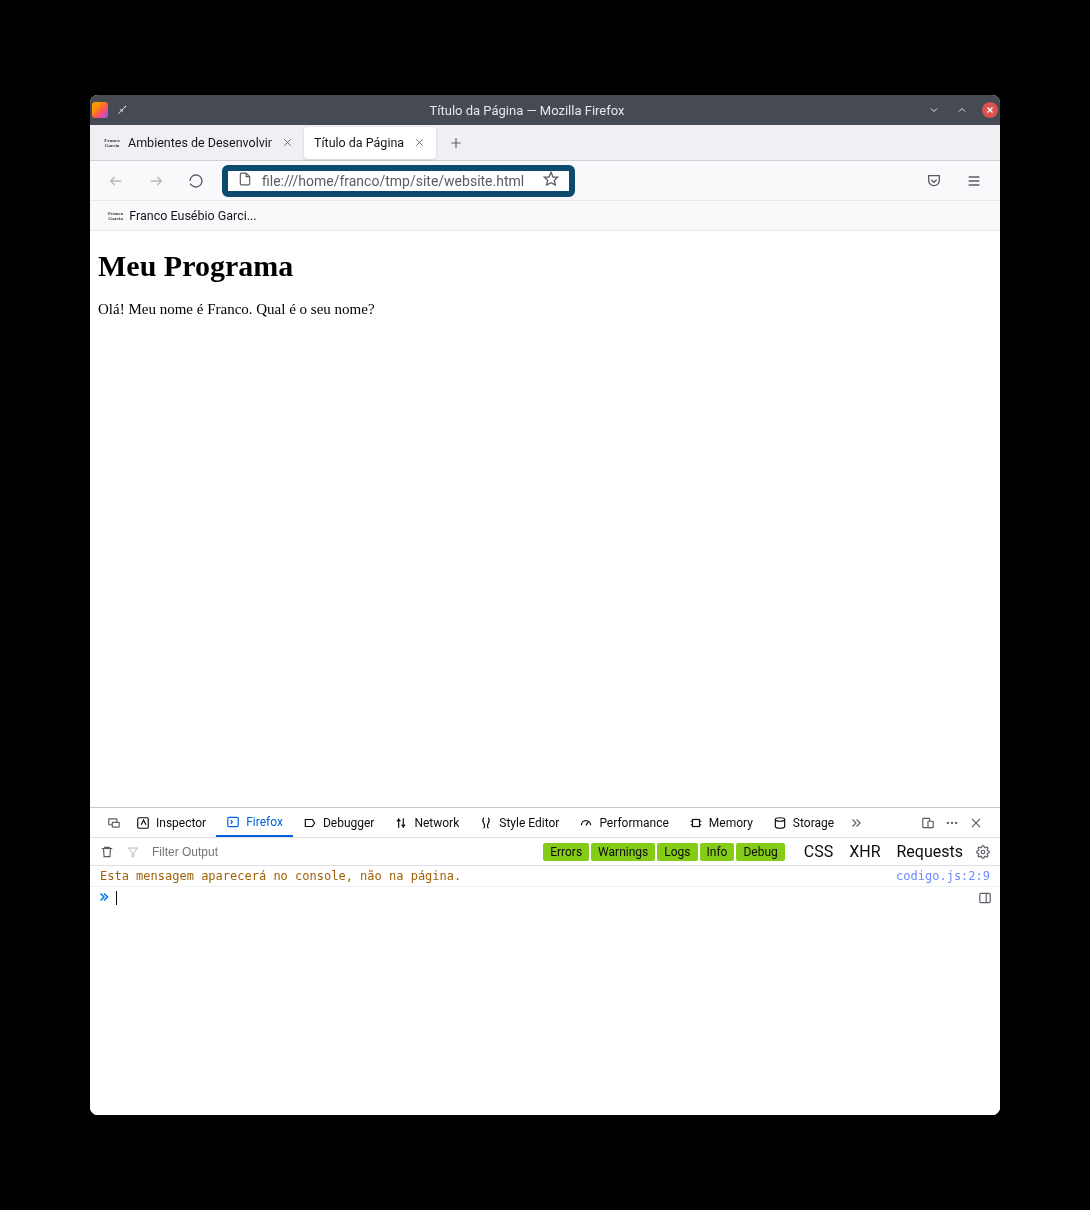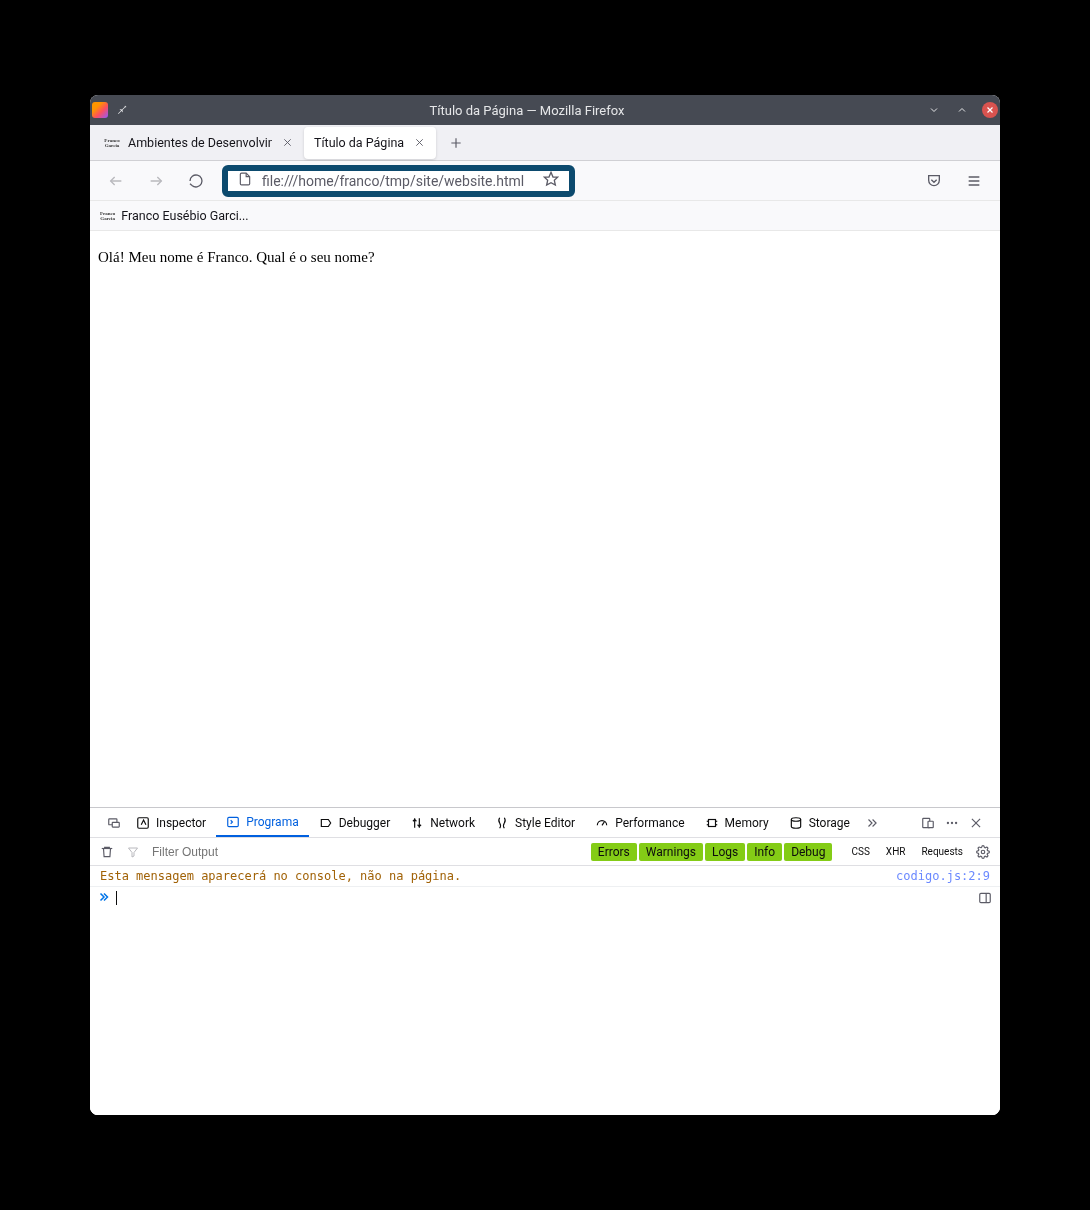--- a/index.html
+++ b/index.html
@@ -83,21 +83,21 @@
 .nav-btn.disabled { color:#b8b8bd; cursor:default; }
 .urlbar {
   flex:1; height:32px; background:#fff; border:6px solid #0c4a6e; border-radius:6px;
   display:flex; align-items:center; padding:0 10px; gap:10px; font-size:14px; color:#5b5b66;
   max-width: 620px; margin: 0 auto;
 }
 .urlbar .url { flex:1; color:#5b5b66; white-space:nowrap; overflow:hidden; }
 
 .bookmarks {
   height: 30px; background:#f9f9fb; border-bottom:1px solid #e8e8e8;
-  display:flex; align-items:center; padding:0 4px; gap:8px; font-size:12.5px; color:#15141a;
+  display:flex; align-items:center; padding:0 12px; gap:8px; font-size:12.5px; color:#15141a;
 }
 .bookmark { display:flex; align-items:center; gap:6px; padding:3px 6px; border-radius:4px; cursor:pointer; }
 
 .page {
   flex: 1 1 auto;
   background:#fff;
   padding: 18px 8px;
   font-family: Georgia, "Times New Roman", serif;
   color: #000;
   overflow:hidden;
@@ -135,21 +135,21 @@
 .ct-filter input {
   border:none; outline:none; font-size:12px; color:#5b5b66; width:100%;
   padding: 3px 4px; background:transparent;
 }
 .ct-spacer { flex:1; }
 .ct-pill {
   padding: 2px 7px; font-size:12px; color:#0c0c0d; cursor:pointer; border-radius:2px;
 }
 .ct-pill.active { background:#84cc16; }
 .ct-right { display:flex; align-items:center; gap:2px; }
-.ct-text { padding: 2px 7px; font-size:10px; color:#0c0c0d; cursor:pointer; }
+.ct-text { padding: 2px 7px; font-size:16px; color:#0c0c0d; cursor:pointer; }
 
 .console-log {
   display:flex; align-items:center; padding: 3px 10px;
   font-family: ui-monospace, Menlo, Consolas, monospace;
   font-size: 12px;
   border-bottom:1px solid #eef0f2;
 }
 .console-log .msg { flex:1; color:#a16207; }
 .console-log .src { color:#6b89ff; font-size:12px; }
 .console-input {
@@ -287,20 +287,21 @@
     <div class="bookmark">
       <div class="favicon site-favicon">
           <span>Franco</span>
           <span>Garcia</span>
         </div>
       <span>Franco Eusébio Garci...</span>
     </div>
   </div>
 
   <div class="page">
+    <h1>Meu Programa</h1>
     <p>Olá! Meu nome é Franco. Qual é o seu nome?</p>
   </div>
 
   <div class="devtools">
 
     <div class="dt-tabs">
       <div class="dt-ctrl">
         <svg width="14" height="14" viewBox="0 0 24 24" fill="none" stroke="currentColor" stroke-width="2">
             <rect x="3" y="5" width="14" height="10" rx="1"></rect>
             <rect x="9" y="11" width="12" height="8" rx="1" fill="#fff"></rect>
@@ -311,21 +312,21 @@
             <rect x="3" y="3" width="18" height="18" rx="2"></rect>
             <path d="M9 15l4-8 4 8"></path>
           </svg>
         <span>Inspector</span>
       </div>
       <div class="dt-tab active">
         <svg viewBox="0 0 24 24" fill="none" stroke="#0060df" stroke-width="2">
             <rect x="3" y="4" width="18" height="16" rx="2"></rect>
             <polyline points="8 9 11 12 8 15"></polyline>
           </svg>
-        <span>Programa</span>
+        <span>Firefox</span>
       </div>
       <div class="dt-tab">
         <svg viewBox="0 0 24 24" fill="none" stroke="currentColor" stroke-width="2">
             <path d="M4 6h12l4 6-4 6H4z"></path>
           </svg>
         <span>Debugger</span>
       </div>
       <div class="dt-tab">
         <svg viewBox="0 0 24 24" fill="none" stroke="currentColor" stroke-width="2">
             <path d="M8 4v16M16 4v16"></path>

